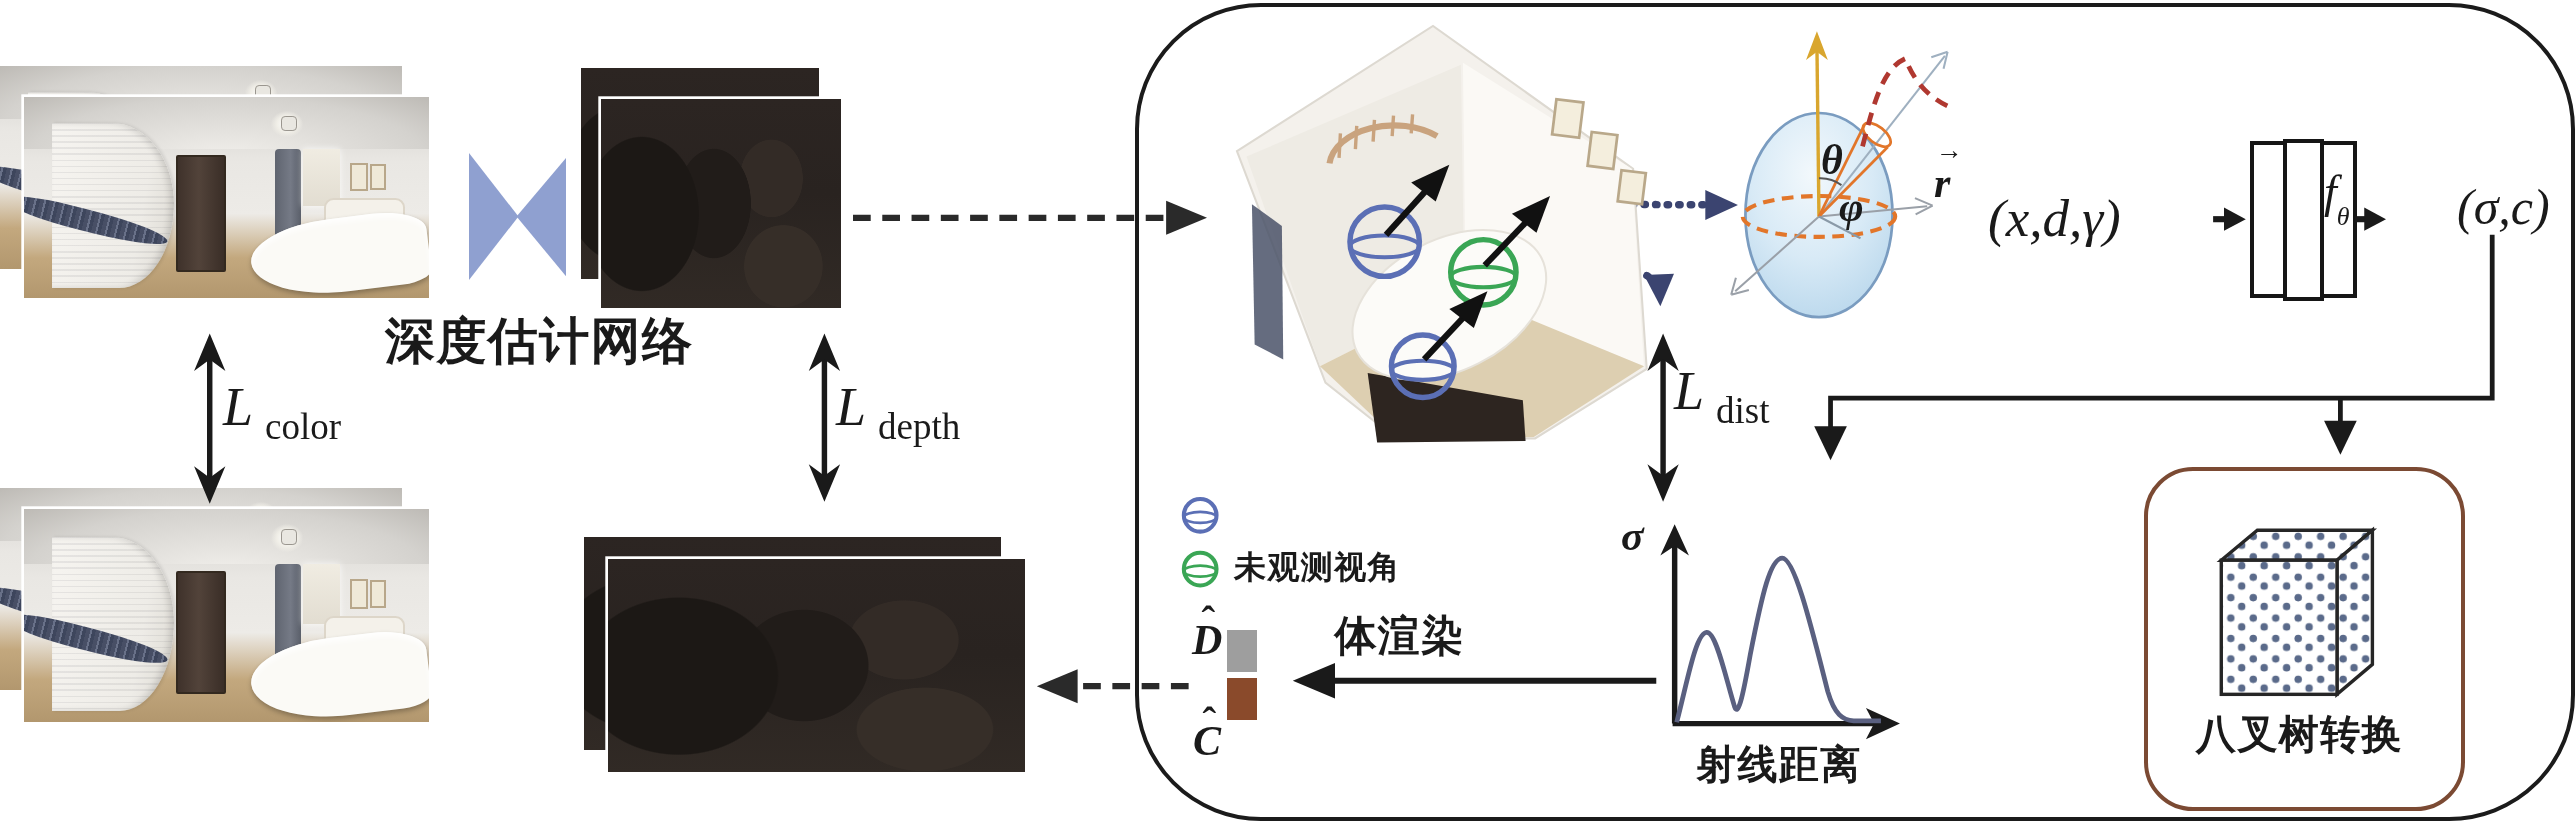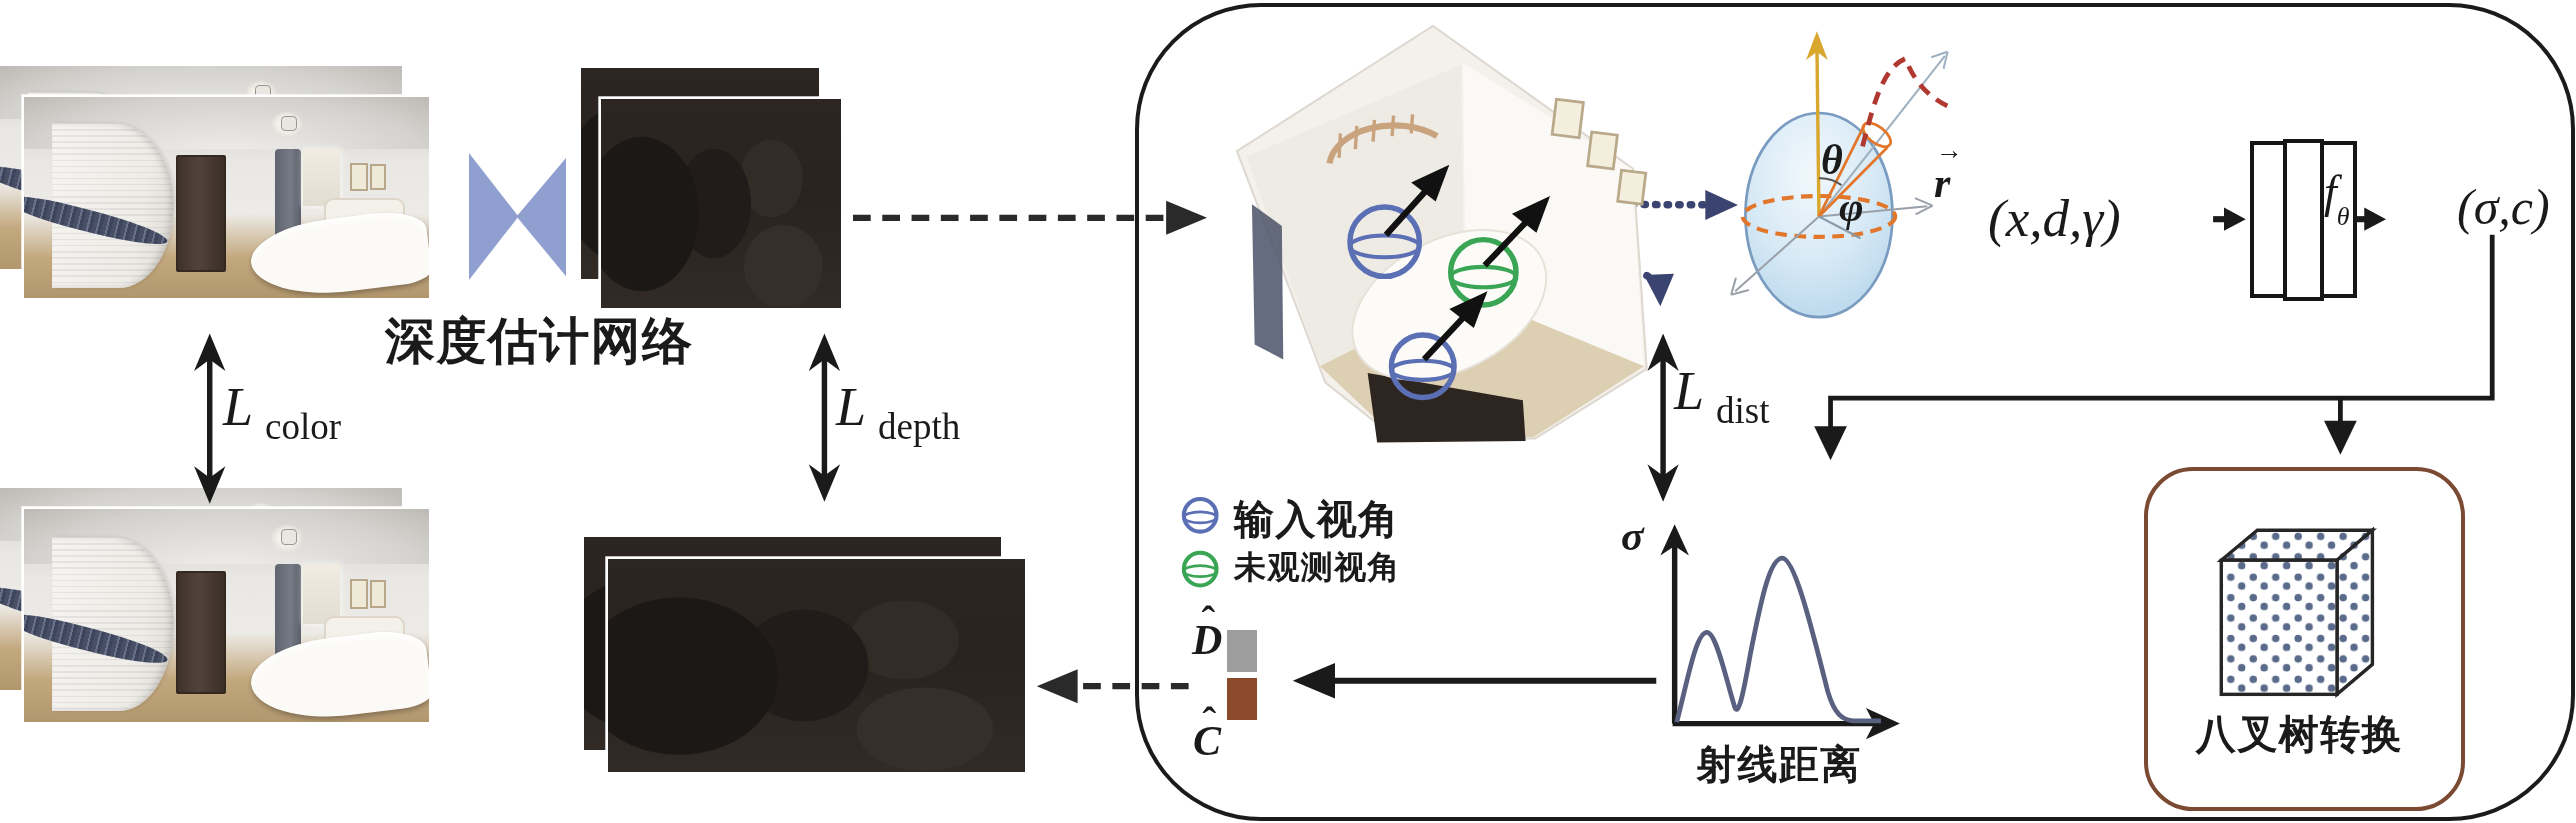--- a/index.html
+++ b/index.html
@@ -317,23 +317,23 @@
   <div class="abs lbl loss" style="left:223px;top:376px;">
     <span class="m">L</span><span class="s">color</span>
   </div>
   <div class="abs lbl loss" style="left:836px;top:376px;">
     <span class="m">L</span><span class="s">depth</span>
   </div>
   <div class="abs lbl loss" style="left:1674px;top:360px;">
     <span class="m">L</span><span class="s">dist</span>
   </div>
 
-  <div class="abs lbl cn" style="left:1234px;top:492px;font-size:40px;">输入视角</div>
   <div class="abs lbl cn" style="left:1234px;top:546px;font-size:32px;">未观测视角</div>
 
+  <div class="abs lbl cn" style="left:1318px;top:608px;width:163px;font-size:42px;text-align:center;">体渲染</div>
 
   <div class="abs lbl hatwrap" style="left:1192px;top:616px;">
     <span class="hat">ˆ</span><span>D</span>
   </div>
   <div class="abs" style="left:1227px;top:630px;width:30px;height:42px;background:#9e9e9e;z-index:6;"></div>
   <div class="abs lbl hatwrap" style="left:1193px;top:669px;">
     <span class="hat">ˆ</span><span>C</span>
   </div>
   <div class="abs" style="left:1227px;top:678px;width:30px;height:42px;background:#8a4a2b;z-index:6;"></div>
 

